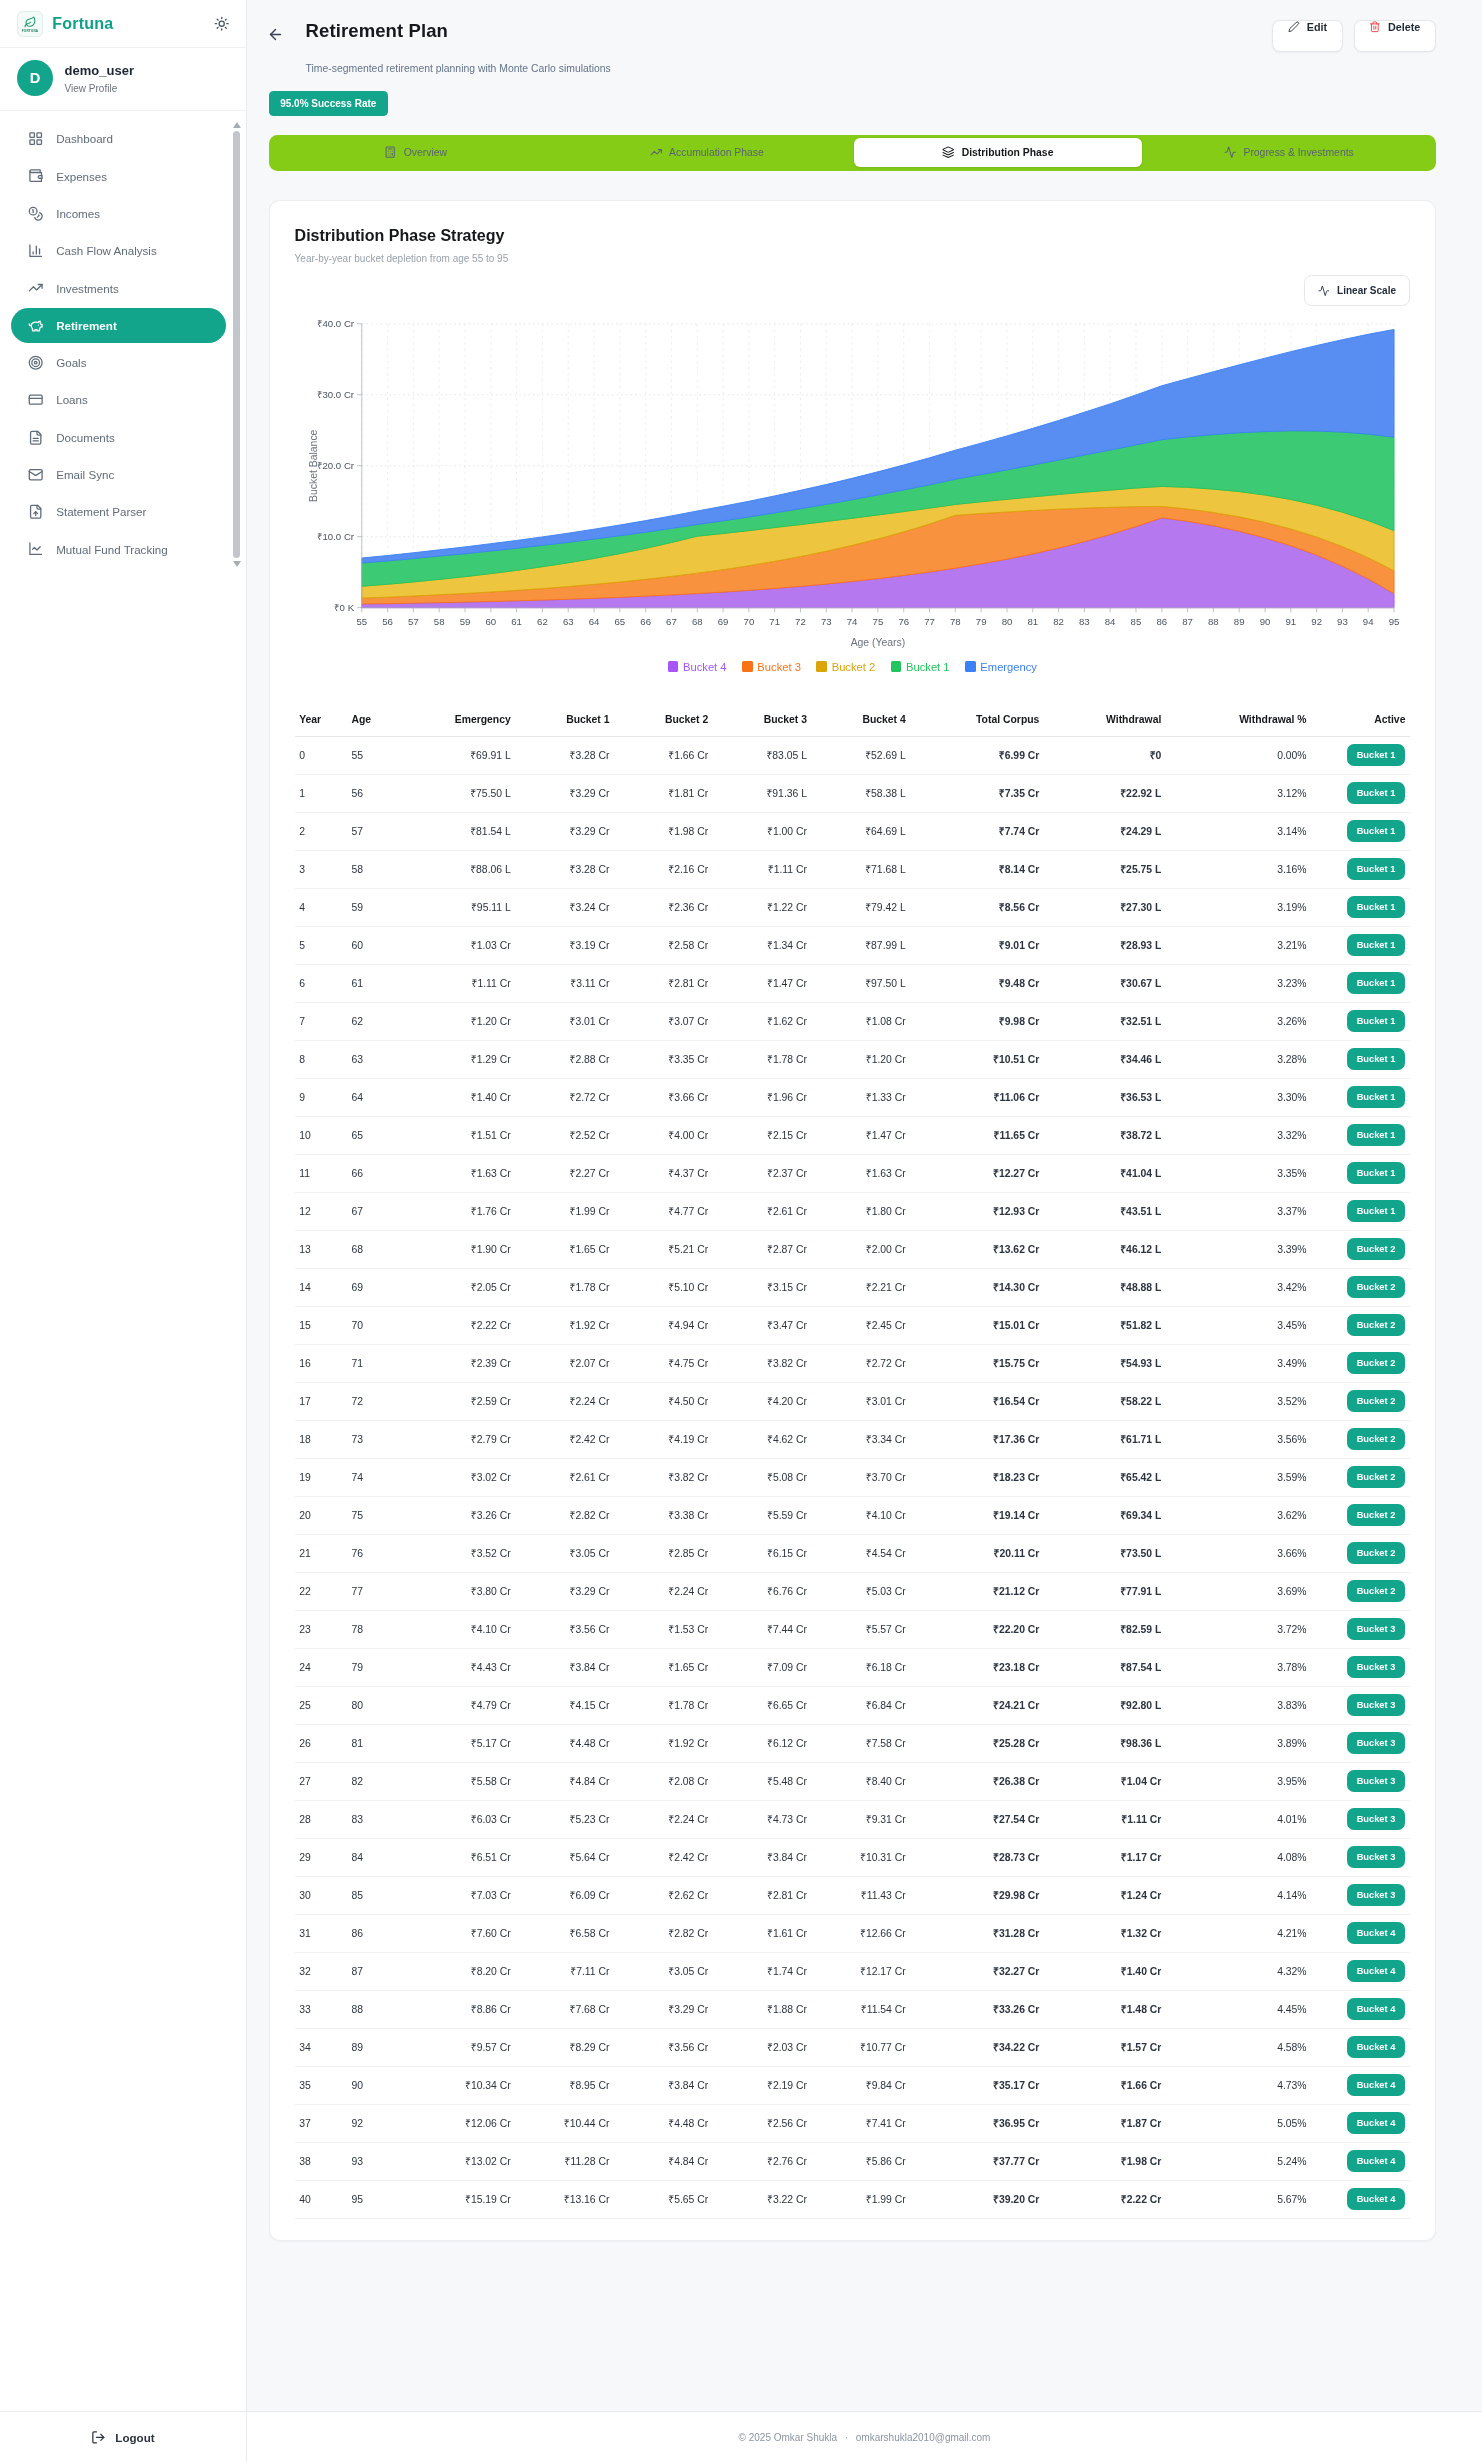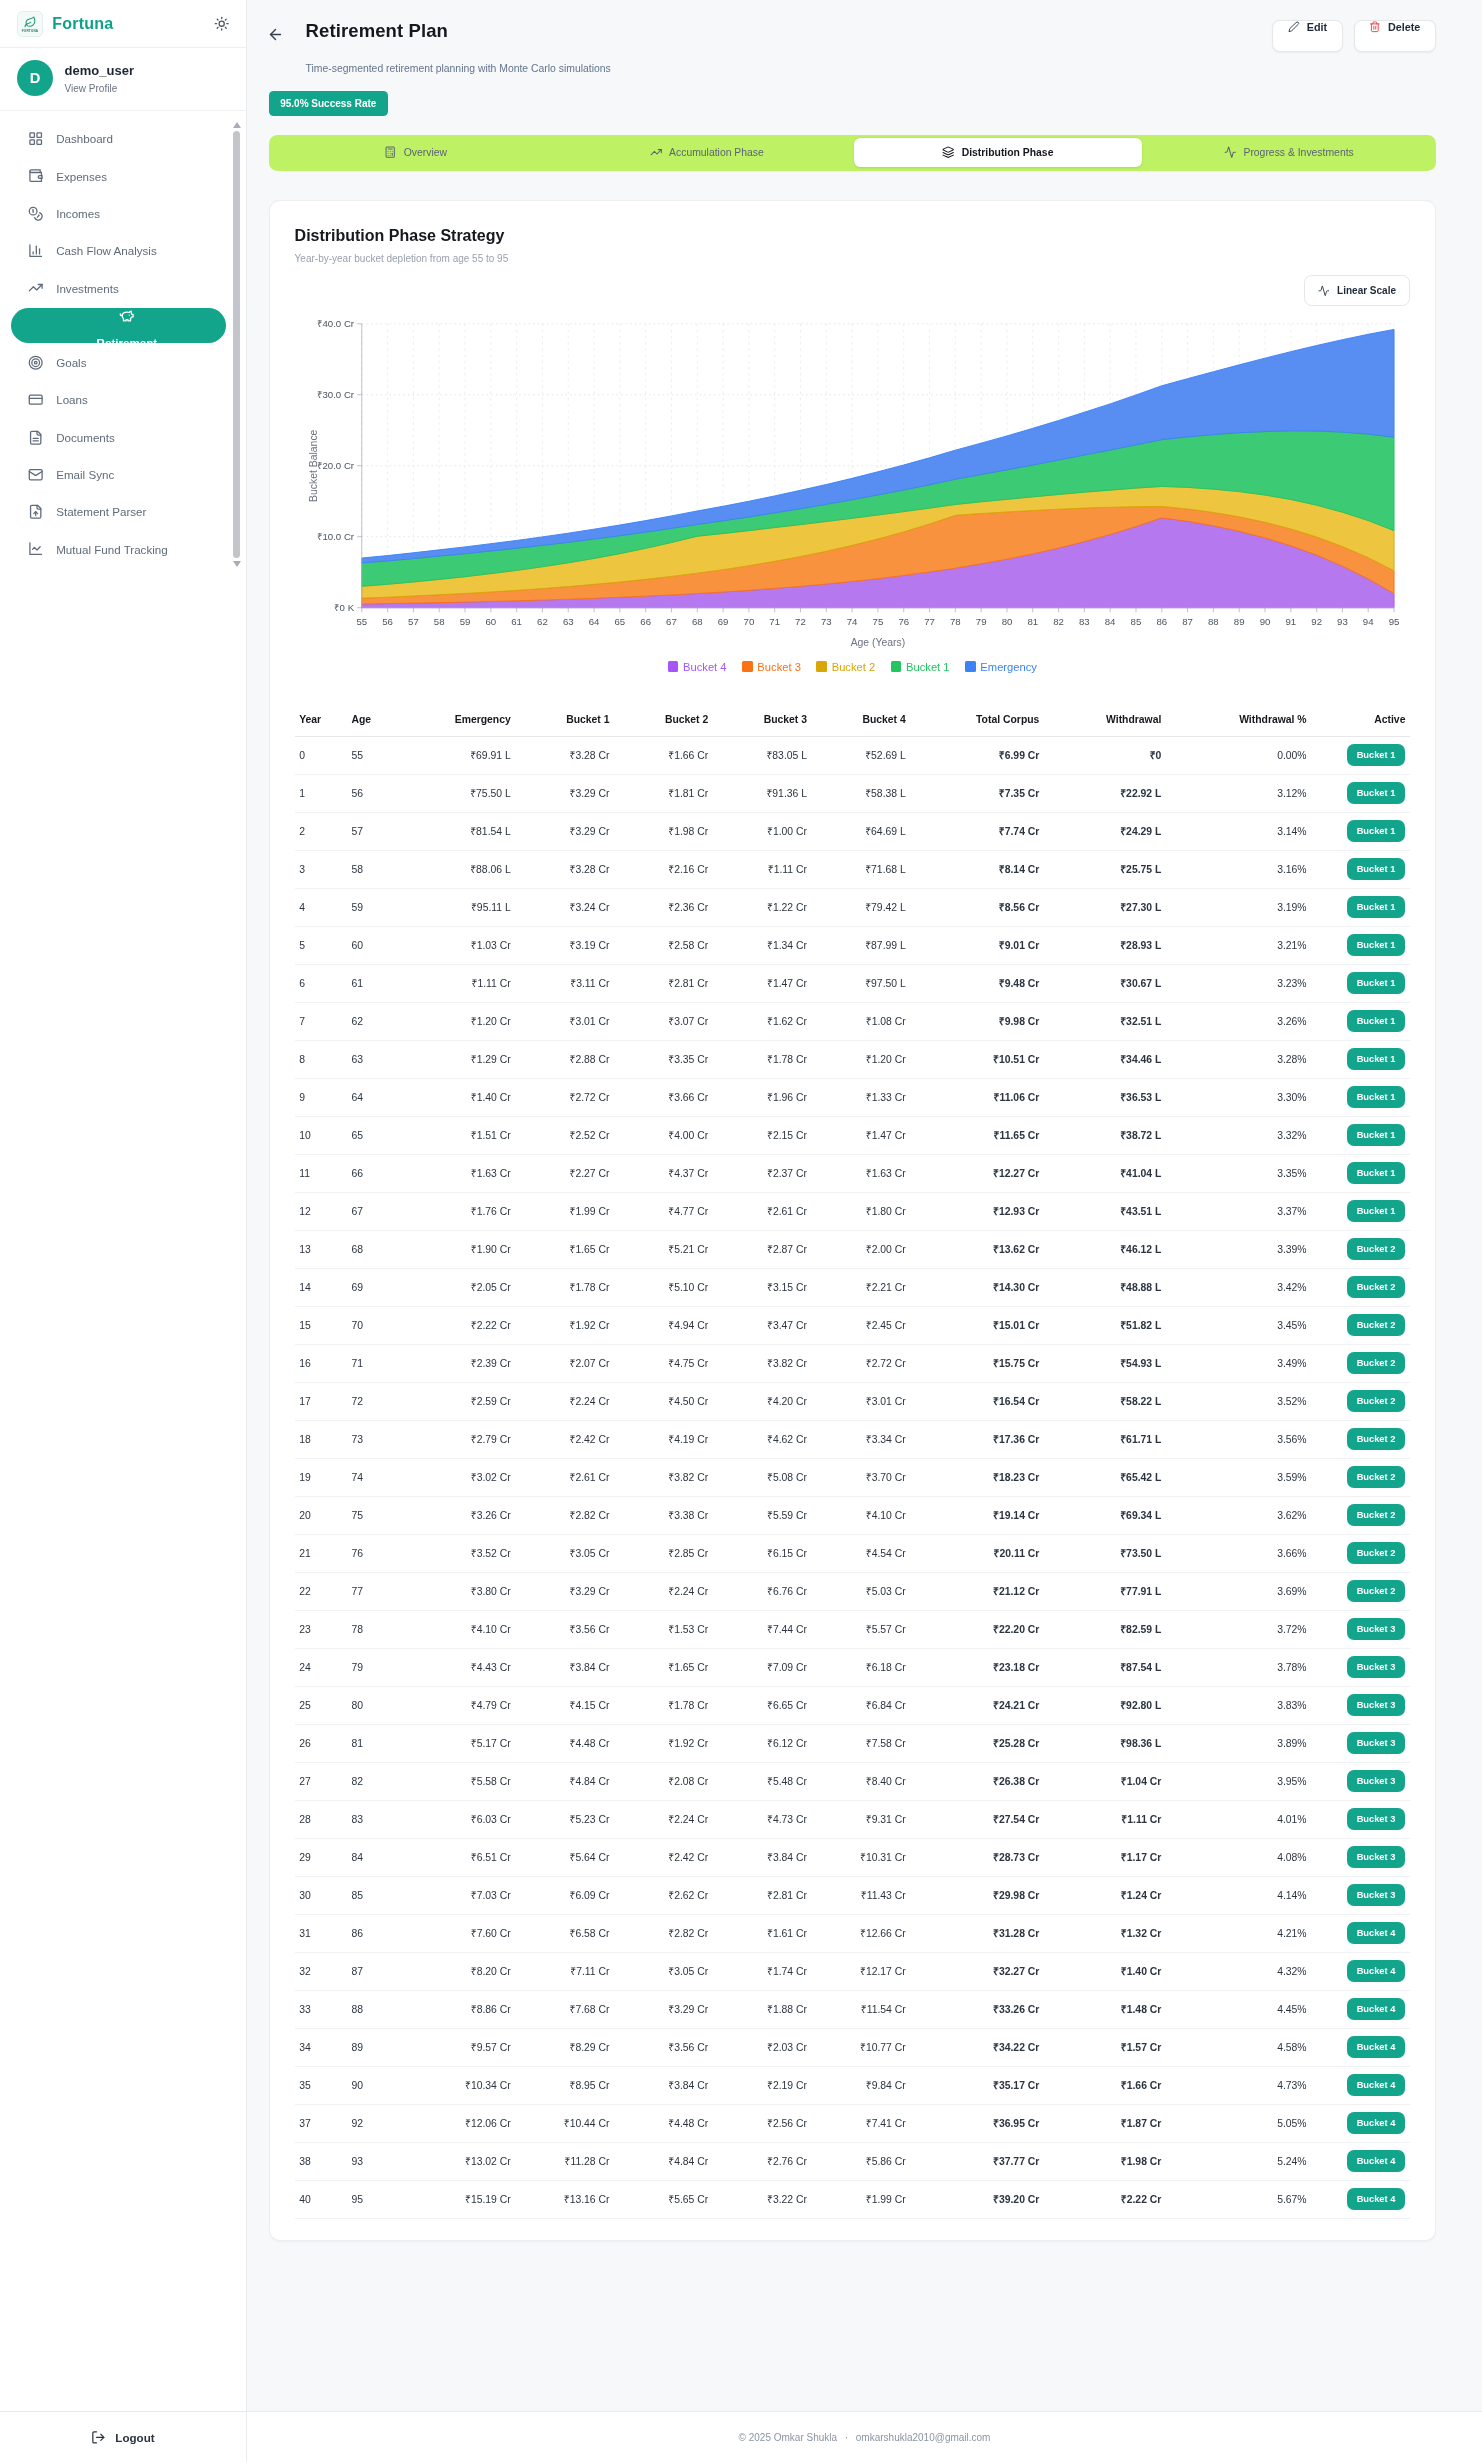--- a/index.html
+++ b/index.html
@@ -42,21 +42,21 @@
   .user-name { font-size: 13px; font-weight: 700; color: #1d2733; }
   .user-link { font-size: 10px; color: #6b7280; margin-top: 5px; cursor: pointer; }
 
   .menu { flex: 0 0 auto; padding: 7.7px 0 9.3px 0; position: relative; }
   .menu-item {
     height: 35px; margin: 2.3px 20px 2.3px 10.8px; border-radius: 18px;
     display: flex; align-items: center; padding: 0 0 0 17px; gap: 13px;
     font-size: 11.6px; color: #5f6b7a; cursor: pointer;
   }
   .menu-item .ic { color: #5f6b7a; display: flex; }
-  .menu-item.active { background: #12a58c; color: #ffffff; font-weight: 700; flex-direction: column; }
+  .menu-item.active { background: #12a58c; color: #ffffff; font-weight: 700; }
   .menu-item.active .ic { color: #ffffff; }
 
   .sb-scroll {
     position: absolute; top: 10.8px; bottom: 10.8px; right: 4.6px; width: 9.3px;
     display: flex; flex-direction: column; align-items: center;
   }
   .sb-up { width: 0; height: 0; border-left: 4.6px solid transparent; border-right: 4.6px solid transparent; border-bottom: 6.2px solid #a7adb4; cursor: pointer; }
   .sb-down { width: 0; height: 0; border-left: 4.6px solid transparent; border-right: 4.6px solid transparent; border-top: 6.2px solid #a7adb4; cursor: pointer; }
   .sb-thumb { flex: 1; width: 7px; margin: 3.1px 0; background: #c2c6cb; border-radius: 4.6px; cursor: pointer; }
 
@@ -84,21 +84,21 @@
   .icon-red { color: #ef4444; }
   .icon-dark { color: #374151; }
 
   .success-badge {
     display: inline-flex; align-items: center; margin: 17px 0 0 21.6px;
     background: #12a58c; color: #fff; font-size: 10px; font-weight: 700;
     padding: 7px 11.6px; border-radius: 4.6px;
   }
 
   .tabbar {
-    margin: 18.5px 46px 0 21.6px; height: 36px; background: #bef264; border-radius: 8.5px;
+    margin: 18.5px 46px 0 21.6px; height: 36px; background: #84cc16; border-radius: 8.5px;
     display: flex; padding: 3.1px; gap: 3.1px;
   }
   .tab {
     flex: 1; border-radius: 6.2px; display: flex; align-items: center; justify-content: center; gap: 7px;
     font-size: 10.4px; color: #5a6472; cursor: pointer;
   }
   .tab .ic { display: flex; color: #5a6472; }
   .tab.active { background: #ffffff; color: #15181d; font-weight: 700; box-shadow: 0 0.8px 2.3px rgba(16,24,40,.12); }
   .tab.active .ic { color: #15181d; }
 

